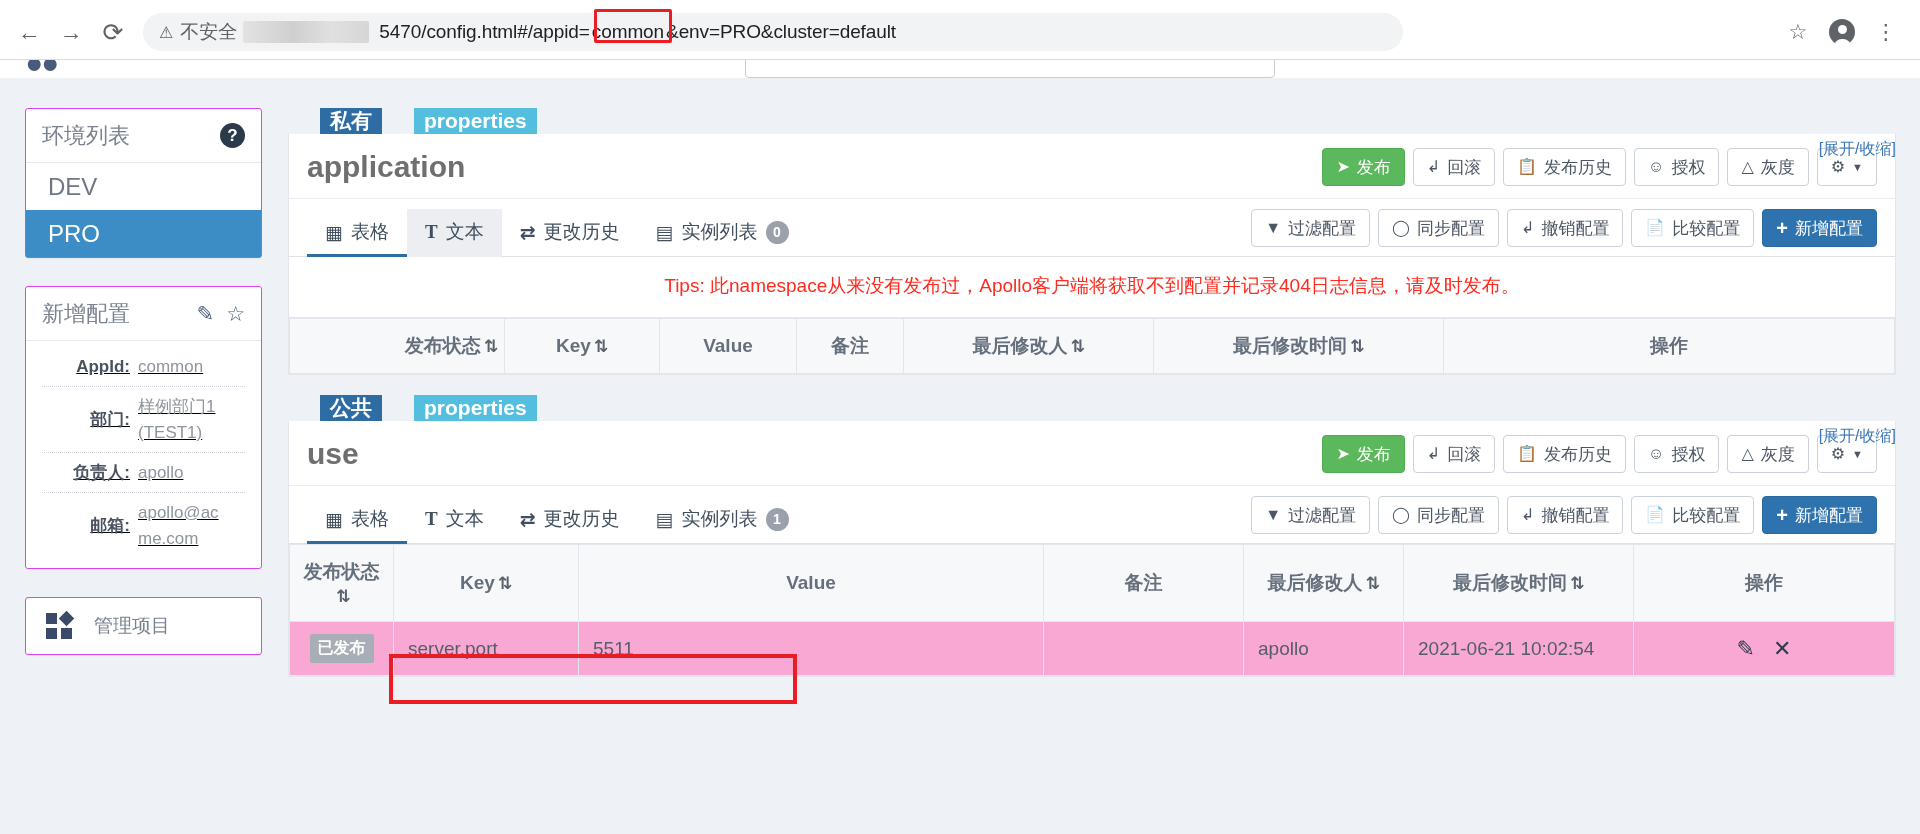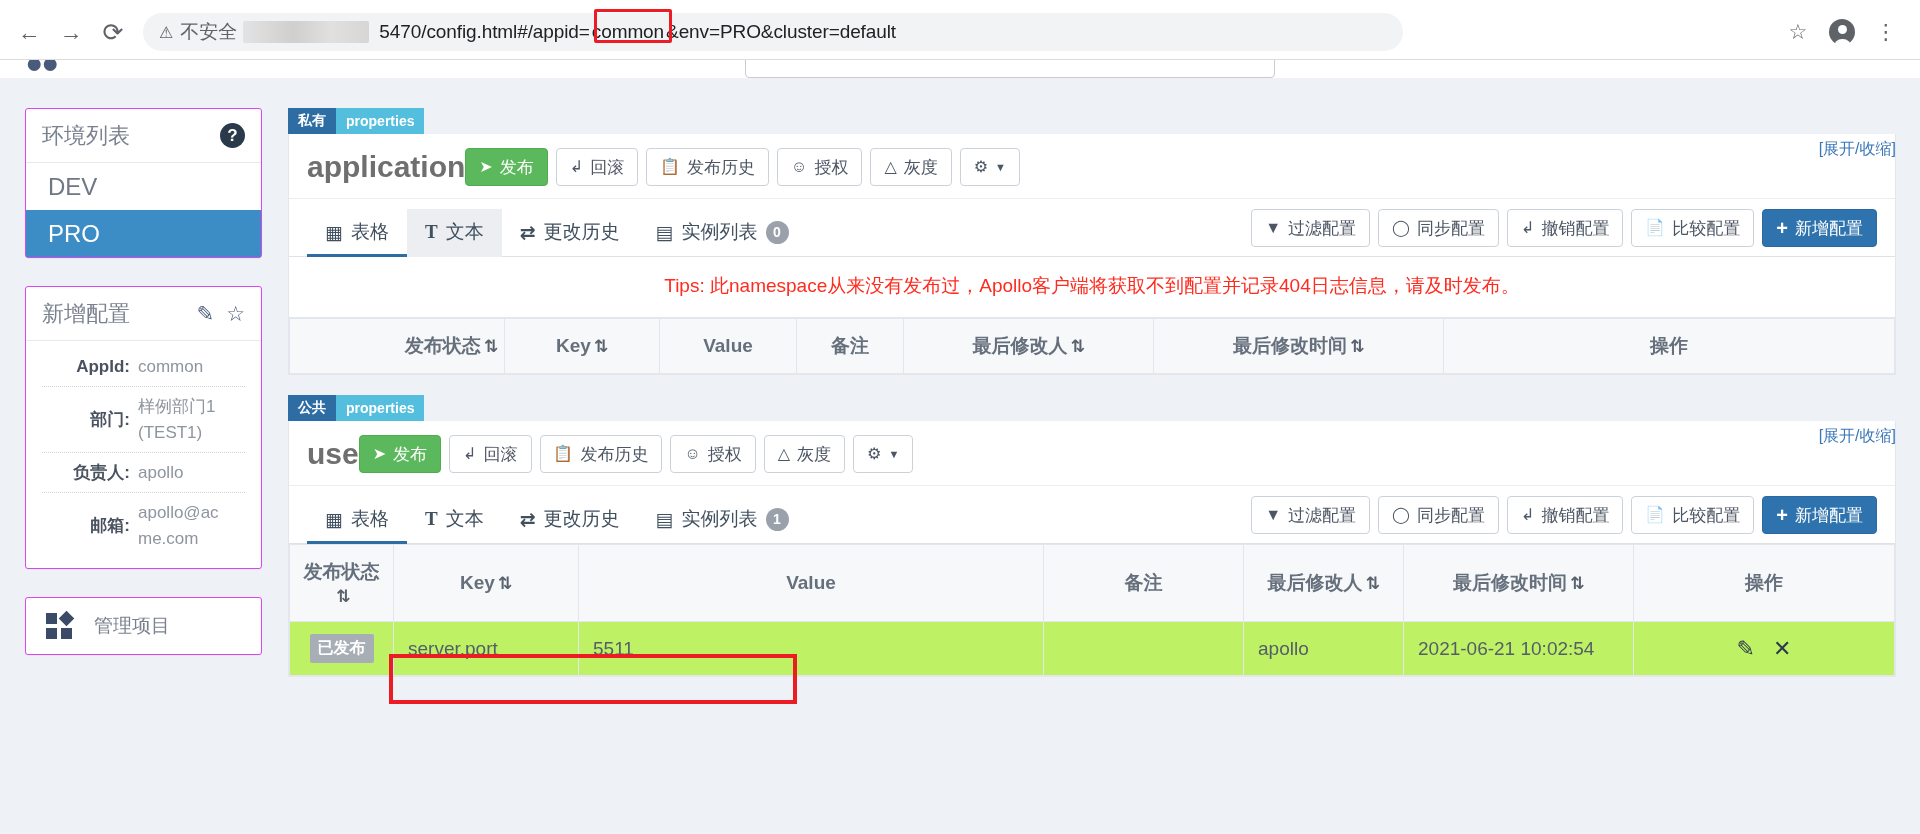--- a/index.html
+++ b/index.html
@@ -101,20 +101,21 @@
     height: 47px; display: flex; align-items: center; padding: 0 0 0 22px;
     font-size: 24px; color: #6f7785; cursor: pointer;
   }
   .env-item.active { background: #3c8dc5; color: #ffffff; }
 
   .info-row {
     display: flex; align-items: flex-start;
     padding: 7px 14px 6px 0;
     border-bottom: 1px dotted #cfd4dc;
     margin: 0 16px;
+    text-decoration: underline;
   }
   .info-row:last-child { border-bottom: none; }
   .info-label {
     width: 96px; text-align: right; font-size: 17px; font-weight: bold; color: #4a5260;
     flex: 0 0 96px; padding-right: 8px; line-height: 26px;
   }
   .info-value { font-size: 17px; color: #8e959f; line-height: 26px; word-break: break-all; }
 
   .manage-item {
     height: 56px; display: flex; align-items: center; padding: 0 20px; gap: 22px;
@@ -124,33 +125,33 @@
   .grid-icon i { width: 11px; height: 11px; background: #3b4a66; display:block; }
   .grid-icon i.diamond { transform: rotate(45deg); }
 
   
   .main { position: absolute; left: 288px; top: 48px; width: 1608px; }
 
   .ns-block { margin-bottom: 20px; }
   .ns-tagrow { display: flex; align-items: center; height: 26px; position: relative; }
   .tag {
     height: 26px; padding: 0 10px; display: flex; align-items: center;
-    font-size: 14px; color: #fff; font-weight: bold;
+    font-size: 21px; color: #fff; font-weight: bold; margin-left: 32px;
   }
   .tag-private { background: #2d6da3; }
   .tag-public  { background: #2d6da3; }
   .tag-format  { background: #53bede; font-weight: bold; }
   .expand-link {
     position: absolute; right: 0; top: 0; font-size: 16px; color: #3b78b8; cursor: pointer; margin-top: 31px;
   }
 
   .ns-card { background: #ffffff; border: 1px solid #e3e6ec; border-top: none; }
 
   .ns-header {
-    display: flex; align-items: center; justify-content: flex-start;
+    display: flex; align-items: center; justify-content: space-between;
     padding: 14px 18px 12px 18px; border-bottom: 1px solid #ebedf1;
   }
   .ns-name { font-size: 30px; color: #6f6f6f; font-weight: bold; }
   .btn-group { display: flex; align-items: center; gap: 8px; }
   .btn {
     height: 38px; padding: 0 13px; border-radius: 4px; border: 1px solid #ccd2d9;
     background: #fff; color: #4c5664; font-size: 17px;
     display: flex; align-items: center; gap: 7px; cursor: pointer; white-space: nowrap;
   }
   .btn.green { background: #5cb85c; border-color: #4cae4c; color: #fff; }
@@ -182,21 +183,21 @@
   }
 
   table.cfg { width: 100%; border-collapse: collapse; }
   table.cfg th {
     background: #f7f8fa; border: 1px solid #e3e6ec;
     font-size: 19px; color: #66707d; font-weight: bold;
     padding: 14px 6px; text-align: center; vertical-align: middle;
   }
   table.cfg td {
     border: 1px solid #e3e6ec; font-size: 19px; color: #555d68;
-    padding: 12px 14px; background: #bef264; vertical-align: middle;
+    padding: 12px 14px; background: #f9a8d4; vertical-align: middle;
   }
   .sort-ic { font-size: 17px; margin-left: 3px; color: #5a626d; }
   .status-chip {
     display: inline-block; background: #a8aeb6; color: #fff; font-size: 16px; font-weight: bold;
     padding: 4px 8px; border-radius: 2px;
   }
   .ops { display: flex; align-items: center; gap: 18px; justify-content: center; color: #2e3a4c; font-size: 22px; }
   .ops span { cursor: pointer; }
 
   .redbox-row {

